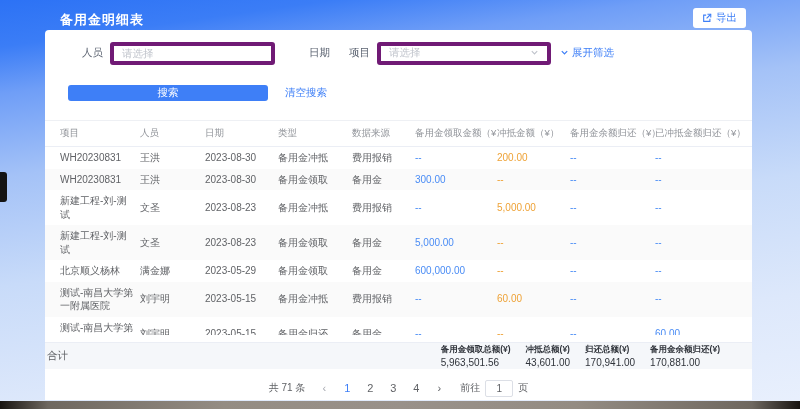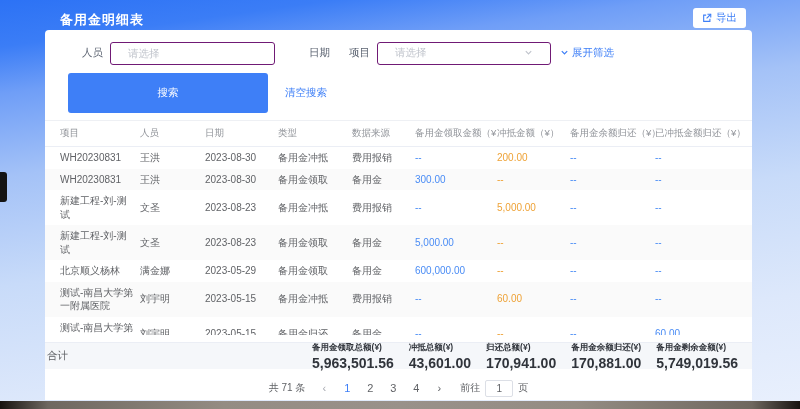--- a/index.html
+++ b/index.html
@@ -20,54 +20,54 @@
   .card { position:absolute; left:45px; top:30px; width:707px; height:370px; background:#fff;
     border-radius:4px 4px 0 0; display:flex; flex-direction:column; overflow:hidden;gap:7px; }
 
   
   .filters { display:flex; align-items:center; height:30px; margin-top:8px; font-size:10.5px; color:#5a6270; flex:none; }
   .f-label { margin-right:7px; white-space:nowrap; }
   .f-group { display:flex; align-items:center; }
   .g-person { margin-left:37px; }
   .g-date { margin-left:34px; }
   .g-project { margin-left:12px; }
-  .box { height:23px; border:1px solid #701a75; border-radius:3px; background:#fff; display:flex; align-items:center; padding:0 17px; }
+  .box { height:23px; border:4px solid #701a75; border-radius:3px; background:#fff; display:flex; align-items:center; padding:0 8px; }
   .person-input { width:165px; font-size:10.5px; color:#606266; }
   .person-input::placeholder { color:#c0c4cc; }
   input.box { outline:none; }
   .date-box { width:155px; justify-content:space-between; }
   .ph { color:#c0c4cc; white-space:nowrap; }
   .sep { color:#606266; margin:0 2px; }
   .select-box { width:174px; justify-content:space-between; cursor:pointer; }
   .expand-link { margin-left:9px; color:#3e7ff7; display:flex; align-items:center; gap:3px; cursor:pointer; white-space:nowrap; }
 
   
   .actions { display:flex; align-items:center; height:24px; margin:6px 0 8px 23px; flex:none; }
-  .search-btn { width:200px; height:40px; background:#3e7ff7; color:#fff; border:none; border-radius:3px; font-size:10.5px; cursor:pointer; }
+  .search-btn { width:200px; height:16px; background:#3e7ff7; color:#fff; border:none; border-radius:3px; font-size:10.5px; cursor:pointer; }
   .clear-link { margin-left:17px; color:#3e7ff7; font-size:10.5px; cursor:pointer; }
 
   
   .table-wrap { flex:1 1 auto; overflow:hidden; border-top:1px solid #eef0f4; }
   table { width:707px; table-layout:fixed; border-collapse:collapse; font-size:10px; }
   th { color:#909399; font-weight:normal; text-align:left; padding:6px 6px 6px 0; border-bottom:1px solid #ebeef5;
     white-space:nowrap; overflow:hidden; font-size:9.5px; }
   td { color:#606266; padding:4px 6px 4px 0; line-height:1.35; vertical-align:middle; }
   th:first-child, td:first-child { padding-left:15px; }
   tbody tr:nth-child(even) { background:#fafafa; }
   td.c-nowrap { white-space:nowrap; overflow:hidden; }
   td.amt-blue { color:#4a8cf5; }
   td.amt-orange { color:#eea236; }
 
   
   .summary { flex:none; height:27px; background:#f5f7fa; border-top:1px solid #ebeef5; display:flex; align-items:center; }
   .summary-label { margin-left:2px; font-size:10.5px; color:#606266; }
-  .stats { margin-left:auto; margin-right:14px; display:flex; gap:15px; }
+  .stats { margin-left:auto; margin-right:32px; display:flex; gap:15px; }
   .stat { display:flex; flex-direction:column; justify-content:center; }
   .stat .lbl { font-size:8.5px; font-weight:bold; color:#30343b; white-space:nowrap; }
-  .stat .val { font-size:14px; color:#30343b; white-space:nowrap; margin-top:1px;font-weight:bold; }
+  .stat .val { font-size:10px; color:#30343b; white-space:nowrap; margin-top:1px; }
 
   
   .pagination { flex:none; height:24px; background:#fff; display:flex; align-items:center; justify-content:center; gap:7px;
     font-size:10px; color:#606266; }
   .pg-total { margin-right:4px;text-align:center; }
   .pg-btn { min-width:16px; height:16px; display:inline-flex; align-items:center; justify-content:center; cursor:pointer;
     color:#606266; font-size:11px; }
   .pg-btn.nav { color:#a8abb2; }
   .pg-btn.active { color:#3e7ff7; }
   .goto { display:flex; align-items:center; gap:5px; margin-left:6px; }
@@ -258,24 +258,20 @@
           <span class="lbl">冲抵总额(¥)</span>
           <span class="val">43,601.00</span>
         </div>
         <div class="stat">
           <span class="lbl">归还总额(¥)</span>
           <span class="val">170,941.00</span>
         </div>
         <div class="stat">
           <span class="lbl">备用金余额归还(¥)</span>
           <span class="val">170,881.00</span>
-        </div>
-        <div class="stat">
-          <span class="lbl">备用金剩余金额(¥)</span>
-          <span class="val">5,749,019.56</span>
         </div>
       </div>
   </div>
 
   <div class="pagination">
     <span class="pg-total">共 71 条</span>
     <span class="pg-btn nav">‹</span>
     <span style="display:flex;gap:7px;" id="pages">
         <span class="pg-btn active">1</span>
         <span class="pg-btn">2</span>

